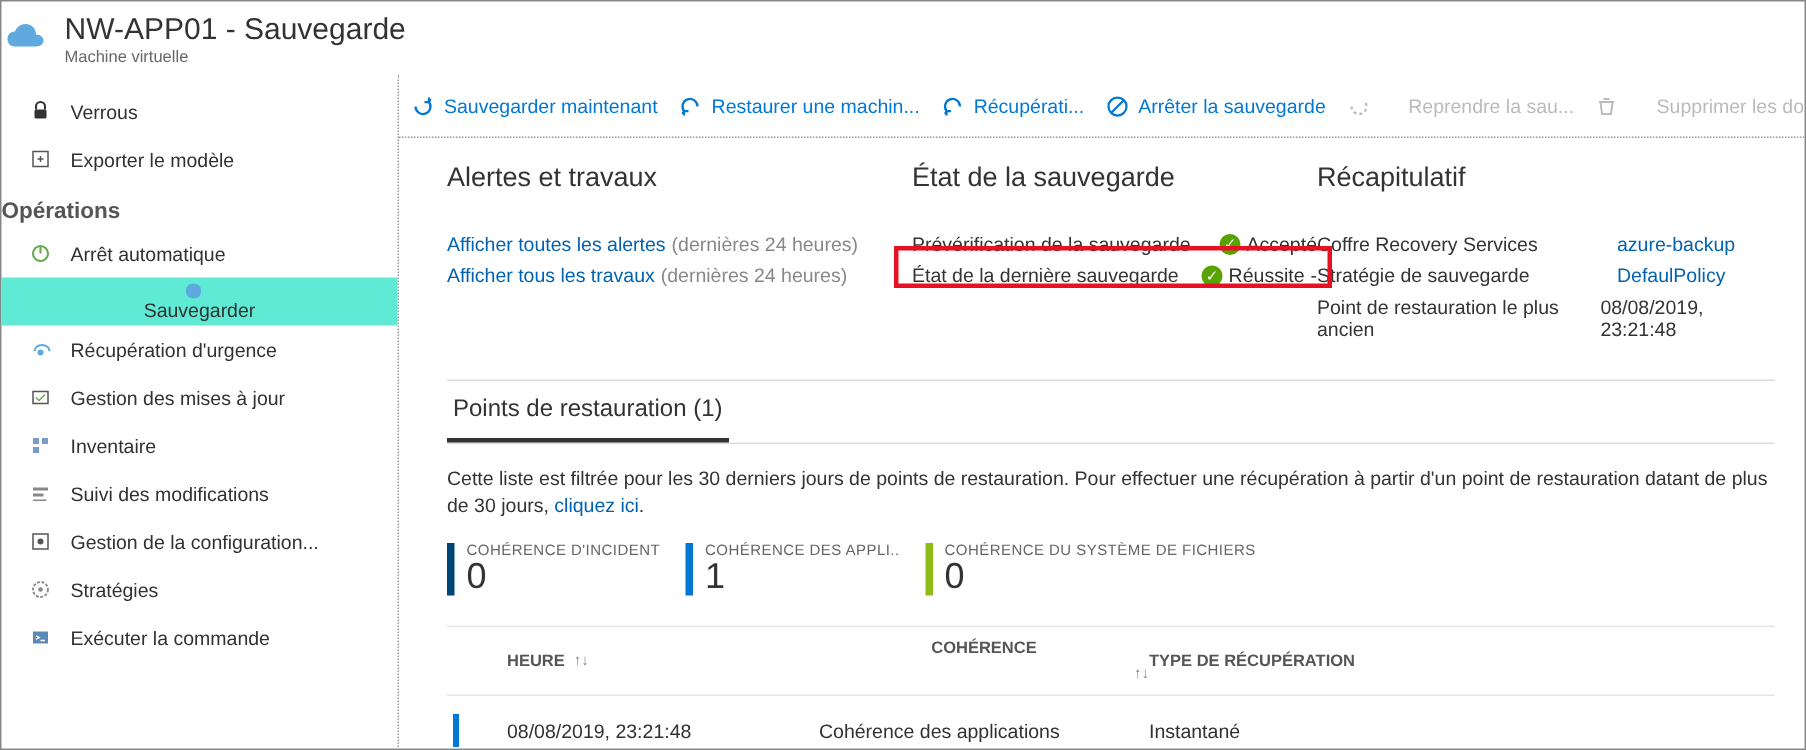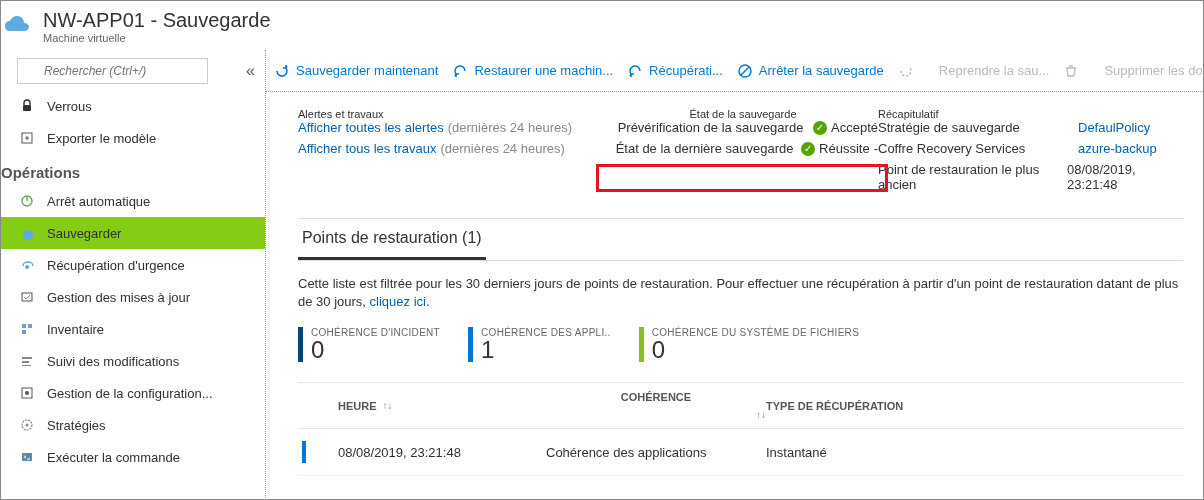--- a/index.html
+++ b/index.html
@@ -9,53 +9,53 @@
   .header-title { font-size: 20px; font-weight: 400; color: #333; }
   .header-sub { font-size: 11px; color: #666; margin-top:0px; }
   .layout { display: flex; height: calc(500px - 50px); }
   .sidebar { width: 265px; border-right: 1px dotted #999; padding: 8px 0 0 0; position: relative; }
   .search-wrap { display:flex; align-items:center; padding: 0 10px 6px 16px; }
   .search { flex:1; height: 26px; border: 1px solid #ccc; padding: 0 6px 0 26px; font-style: italic; color: #888; font-size: 12px; background: #fff; position:relative; }
   .search-wrap .search-container { position:relative; flex:1; }
   .search-wrap .mag { position:absolute; left:6px; top:5px; color:#888; }
   .collapse { margin-left:8px; font-size:16px; color:#555; cursor:pointer; }
   .nav-item { display:flex; align-items:center; height: 32px; padding: 0 16px; cursor:pointer; color:#323130; }
-  .nav-item.active { background:#84cc16; }
+  .nav-item.active { background:#5eead4;flex-direction:column; }
   .nav-item .nicon { width:20px; display:flex; justify-content:center; margin-right:10px; color:#555; }
   .nav-section { font-size:15px; color:#555; padding: 10px 0 4px; font-weight:600; }
   .content { flex:1; display:flex; flex-direction:column; overflow:hidden; }
   .toolbar { display:flex; align-items:center; height: 42px; border-bottom: 1px dotted #999; padding: 0 8px; gap: 14px; }
   .tbtn { display:flex; align-items:center; gap:6px; color:#0078d4; cursor:pointer; font-size:13px; white-space:nowrap; }
   .tbtn.disabled { color:#bbb; cursor:default;gap:25px; }
   .tbtn .ticon { display:inline-flex; }
   .main { flex:1; overflow:auto; padding: 16px 20px 8px 32px; }
   .cols { display:flex; gap: 0; margin-bottom: 20px; }
   .col { }
-  .col h3 { font-size: 11px; font-weight:400; margin-bottom: 0; color:#333; }
+  .col h3 { font-size: 18px; font-weight:400; margin-bottom: 26px; color:#333; }
   .col1 { width: 310px; }
-  .col2 { width: 270px; position:relative;text-align:center; }
+  .col2 { width: 270px; position:relative; }
   .col3 { flex:1; }
   .linkrow { display:flex; align-items:baseline; margin-bottom:6px; font-size:13px; }
   .link { color:#0062b1; cursor:pointer; }
   .muted { color:#888; margin-left:4px; }
   .statusrow { display:flex; align-items:center; margin-bottom:6px; font-size:13px; }
   .statusrow .label { flex:1; color:#333; }
   .statusrow .val { display:flex; align-items:center; gap:4px; }
   .green-check { width:14px; height:14px; border-radius:50%; background:#57a300; display:inline-flex; align-items:center; justify-content:center; color:#fff; font-size:10px; }
   .redbox { position:absolute; border:3px solid #e81123; }
   .recap-row { display:flex; margin-bottom:6px; font-size:13px; }
   .recap-row .rl { width: 200px; color:#333; }
   .recap-row .rv { color:#0062b1; cursor:pointer; }
   .recap-row .rv.plain { color:#333; cursor:default; }
   .divider { border-top:1px solid #ddd; margin: 0 0 0 0; }
   .tabbar { display:flex; border-bottom:1px solid #ddd; margin-top: 0; }
   .tab { padding: 10px 4px; font-size:16px; color:#333; border-bottom: 3px solid transparent; cursor:pointer; }
   .tab.active { border-bottom-color:#333; font-weight:400; }
   .filter-note { font-size:13px; color:#333; margin: 14px 0 16px; line-height:1.4; }
-  .metrics { display:flex; gap: 28px; margin-bottom: 20px; }
+  .metrics { display:flex; gap: 17px; margin-bottom: 20px; }
   .metric { display:flex; align-items:stretch; gap:8px; }
   .metric .bar { width:5px; }
   .metric .mtxt { display:flex; flex-direction:column; }
   .metric .mlabel { font-size:10px; color:#666; letter-spacing:0.3px; }
   .metric .mval { font-size:24px; font-weight:400; color:#333; line-height:1; }
   .table-head { display:flex; border-top:1px solid #e5e5e5; border-bottom:1px solid #e5e5e5; padding: 8px 0; font-size:11px; font-weight:600; color:#555; }
   .table-head .th { display:flex; align-items:center; gap:6px; }
   .table-row { display:flex; align-items:center; padding: 12px 0; font-size:13px; border-bottom:1px solid #f0f0f0; }
   .th1, .td1 { width: 40px; }
   .th2, .td2 { width: 208px; }
@@ -74,32 +74,20 @@
       </svg>
   </span>
   <div>
     <div class="header-title">NW-APP01 - Sauvegarde</div>
     <div class="header-sub">Machine virtuelle</div>
   </div>
 </div>
 
 <div class="layout">
   <div class="sidebar">
-    <div class="search-wrap">
-      <div class="search-container">
-        <span class="mag">
-          <svg width="14" height="14" viewBox="0 0 16 16">
-              <circle cx="6" cy="6" r="4.5" stroke="#888" stroke-width="1.2" fill="none"></circle>
-              <line x1="10" y1="10" x2="14" y2="14" stroke="#888" stroke-width="1.2"></line>
-            </svg>
-        </span>
-        <input class="search" placeholder="Rechercher (Ctrl+/)" style="">
-      </div>
-      <span class="collapse">«</span>
-    </div>
 
     <div class="nav-item">
       <span class="nicon">
           <svg width="14" height="14" viewBox="0 0 14 14">
             <rect x="3" y="6" width="8" height="6" rx="1" fill="#333"></rect>
             <path d="M4 6V4a3 3 0 016 0v2" stroke="#333" stroke-width="1.4" fill="none"></path>
           </svg>
         </span>
       <span>Verrous</span>
     </div>
@@ -285,26 +273,26 @@
               <span>Réussite</span>
               <span> -</span>
             </span>
           </div>
           <div class="redbox" style="left:-12px; top:56px; width:292px; height:28px;"></div>
         </div>
 
         <div class="col col3">
           <h3>Récapitulatif</h3>
           <div class="recap-row">
+            <span class="rl">Coffre Recovery Services</span>
+            <span class="rv">azure-backup</span>
+          </div>
+          <div class="recap-row">
             <span class="rl">Stratégie de sauvegarde</span>
             <span class="rv">DefaulPolicy</span>
-          </div>
-          <div class="recap-row">
-            <span class="rl">Coffre Recovery Services</span>
-            <span class="rv">azure-backup</span>
           </div>
           <div class="recap-row">
             <span class="rl">Point de restauration le plus ancien</span>
             <span class="rv plain">08/08/2019, 23:21:48</span>
           </div>
         </div>
       </div>
 
       <div class="divider"></div>
       <div class="tabbar">

